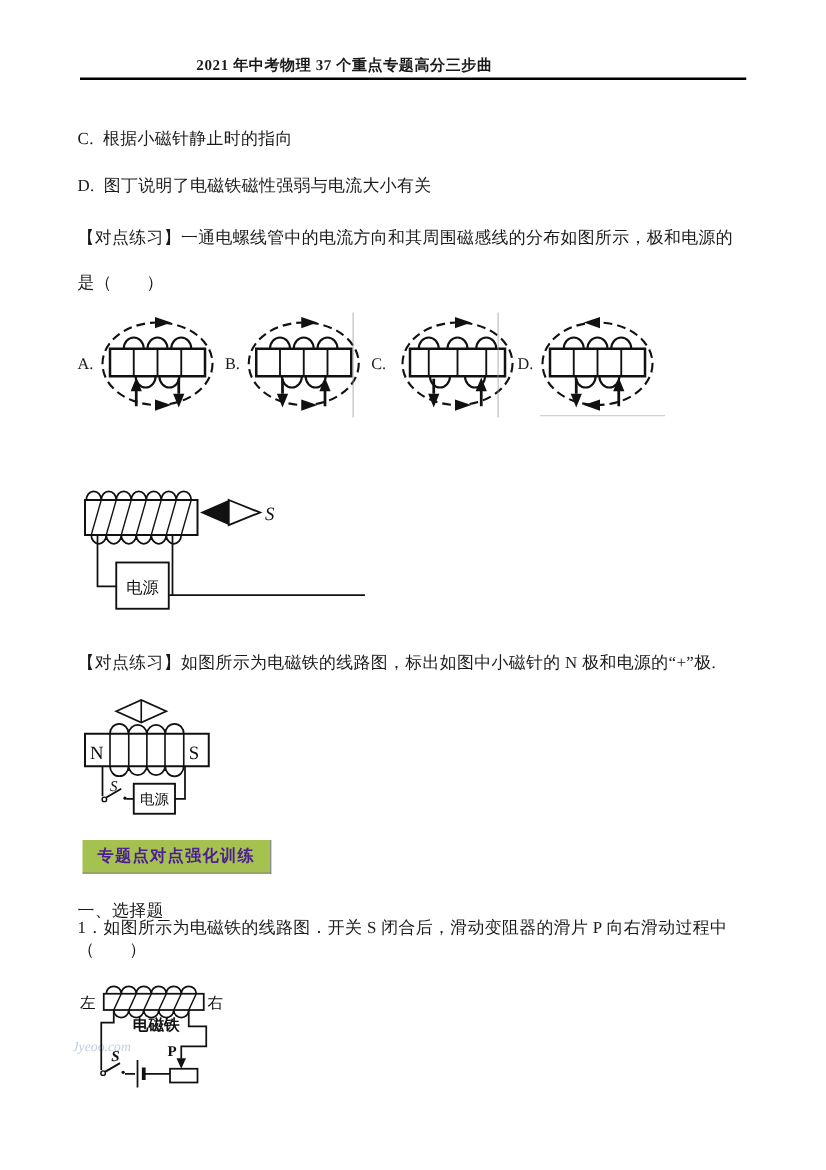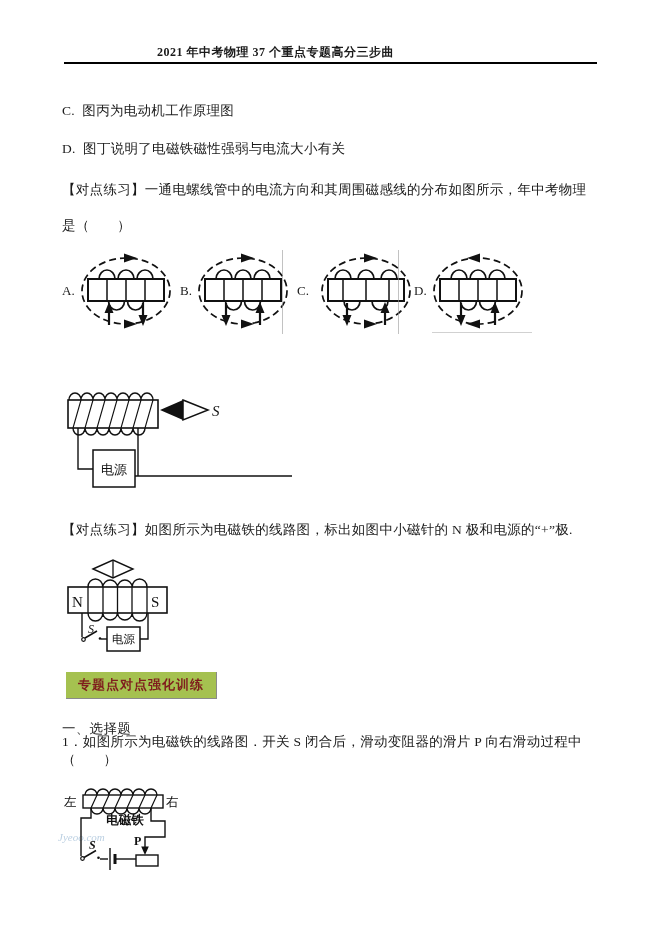--- a/index.html
+++ b/index.html
@@ -11,45 +11,45 @@
   .abs{position:absolute;}
   .hdr-title{top:44px;left:0;width:551px;text-align:center;font-size:12px;font-weight:bold;letter-spacing:.5px;}
   .hdr-rule{top:62px;left:64px;width:533px;border-top:2px solid #000;height:0;}
   .para{font-size:13.5px;line-height:1.35;letter-spacing:.3px;}
   .b{font-weight:normal;}
   .opt-label{font-size:13px;}
   .vsep{width:1px;background:#9a9a9a;opacity:.6;}
   .hsep{height:1px;background:#bdbdbd;opacity:.7;}
   .banner{
     background:#a5c150;border-right:1px solid #8a8a8a;border-bottom:1px solid #8a8a8a;
-    font-size:13px;font-weight:bold;padding:4px 12px;letter-spacing:1px;color:#7f1d1d;
+    font-size:13px;font-weight:bold;padding:4px 12px;letter-spacing:1px;color:#4c1d95;
   }
   svg{display:block;}
   svg text{font-family:"Liberation Serif","DejaVu Serif",serif;fill:#111;}
   .wm{fill:#bcd0e2;font-size:11px;font-style:italic;}
 </style>
 </head>
 <body>
 
 <div class="page">
 
   <div class="abs hdr-title">2021 年中考物理 37 个重点专题高分三步曲</div>
   <div class="abs hdr-rule"></div>
 
   <div class="abs para" style="top:102px;left:62px;">
     <span>C.</span>&nbsp;
-    <span>图丙为电动机工作原理图</span>
+    <span>根据小磁针静止时的指向</span>
   </div>
   <div class="abs para" style="top:140px;left:62px;font-family:Liberation Serif, serif;">
     <span>D.</span>&nbsp;
     <span>图丁说明了电磁铁磁性强弱与电流大小有关</span>
   </div>
 
   <div class="abs para" style="top:181px;left:62px;width:540px;">
-    <span class="b">【对点练习】</span><span>一通电螺线管中的电流方向和其周围磁感线的分布如图所示，年中考物理</span>
+    <span class="b">【对点练习】</span><span>一通电螺线管中的电流方向和其周围磁感线的分布如图所示，极和电源的</span>
   </div>
   <div class="abs para" style="top:217px;left:62px;">是（　　）</div>
 
   <span class="abs opt-label" style="top:283px;left:62px;">A.</span>
   <span class="abs opt-label" style="top:283px;left:180px;">B.</span>
   <span class="abs opt-label" style="top:283px;left:297px;">C.</span>
   <span class="abs opt-label" style="top:283px;left:414px;">D.</span>
 
   <svg class="abs" style="top:249px;left:78px;" width="96" height="84" viewBox="0 0 96 84">
     <ellipse cx="48" cy="42" rx="44" ry="33" fill="none" stroke="#111" stroke-width="1.7" stroke-dasharray="7 4"></ellipse>

